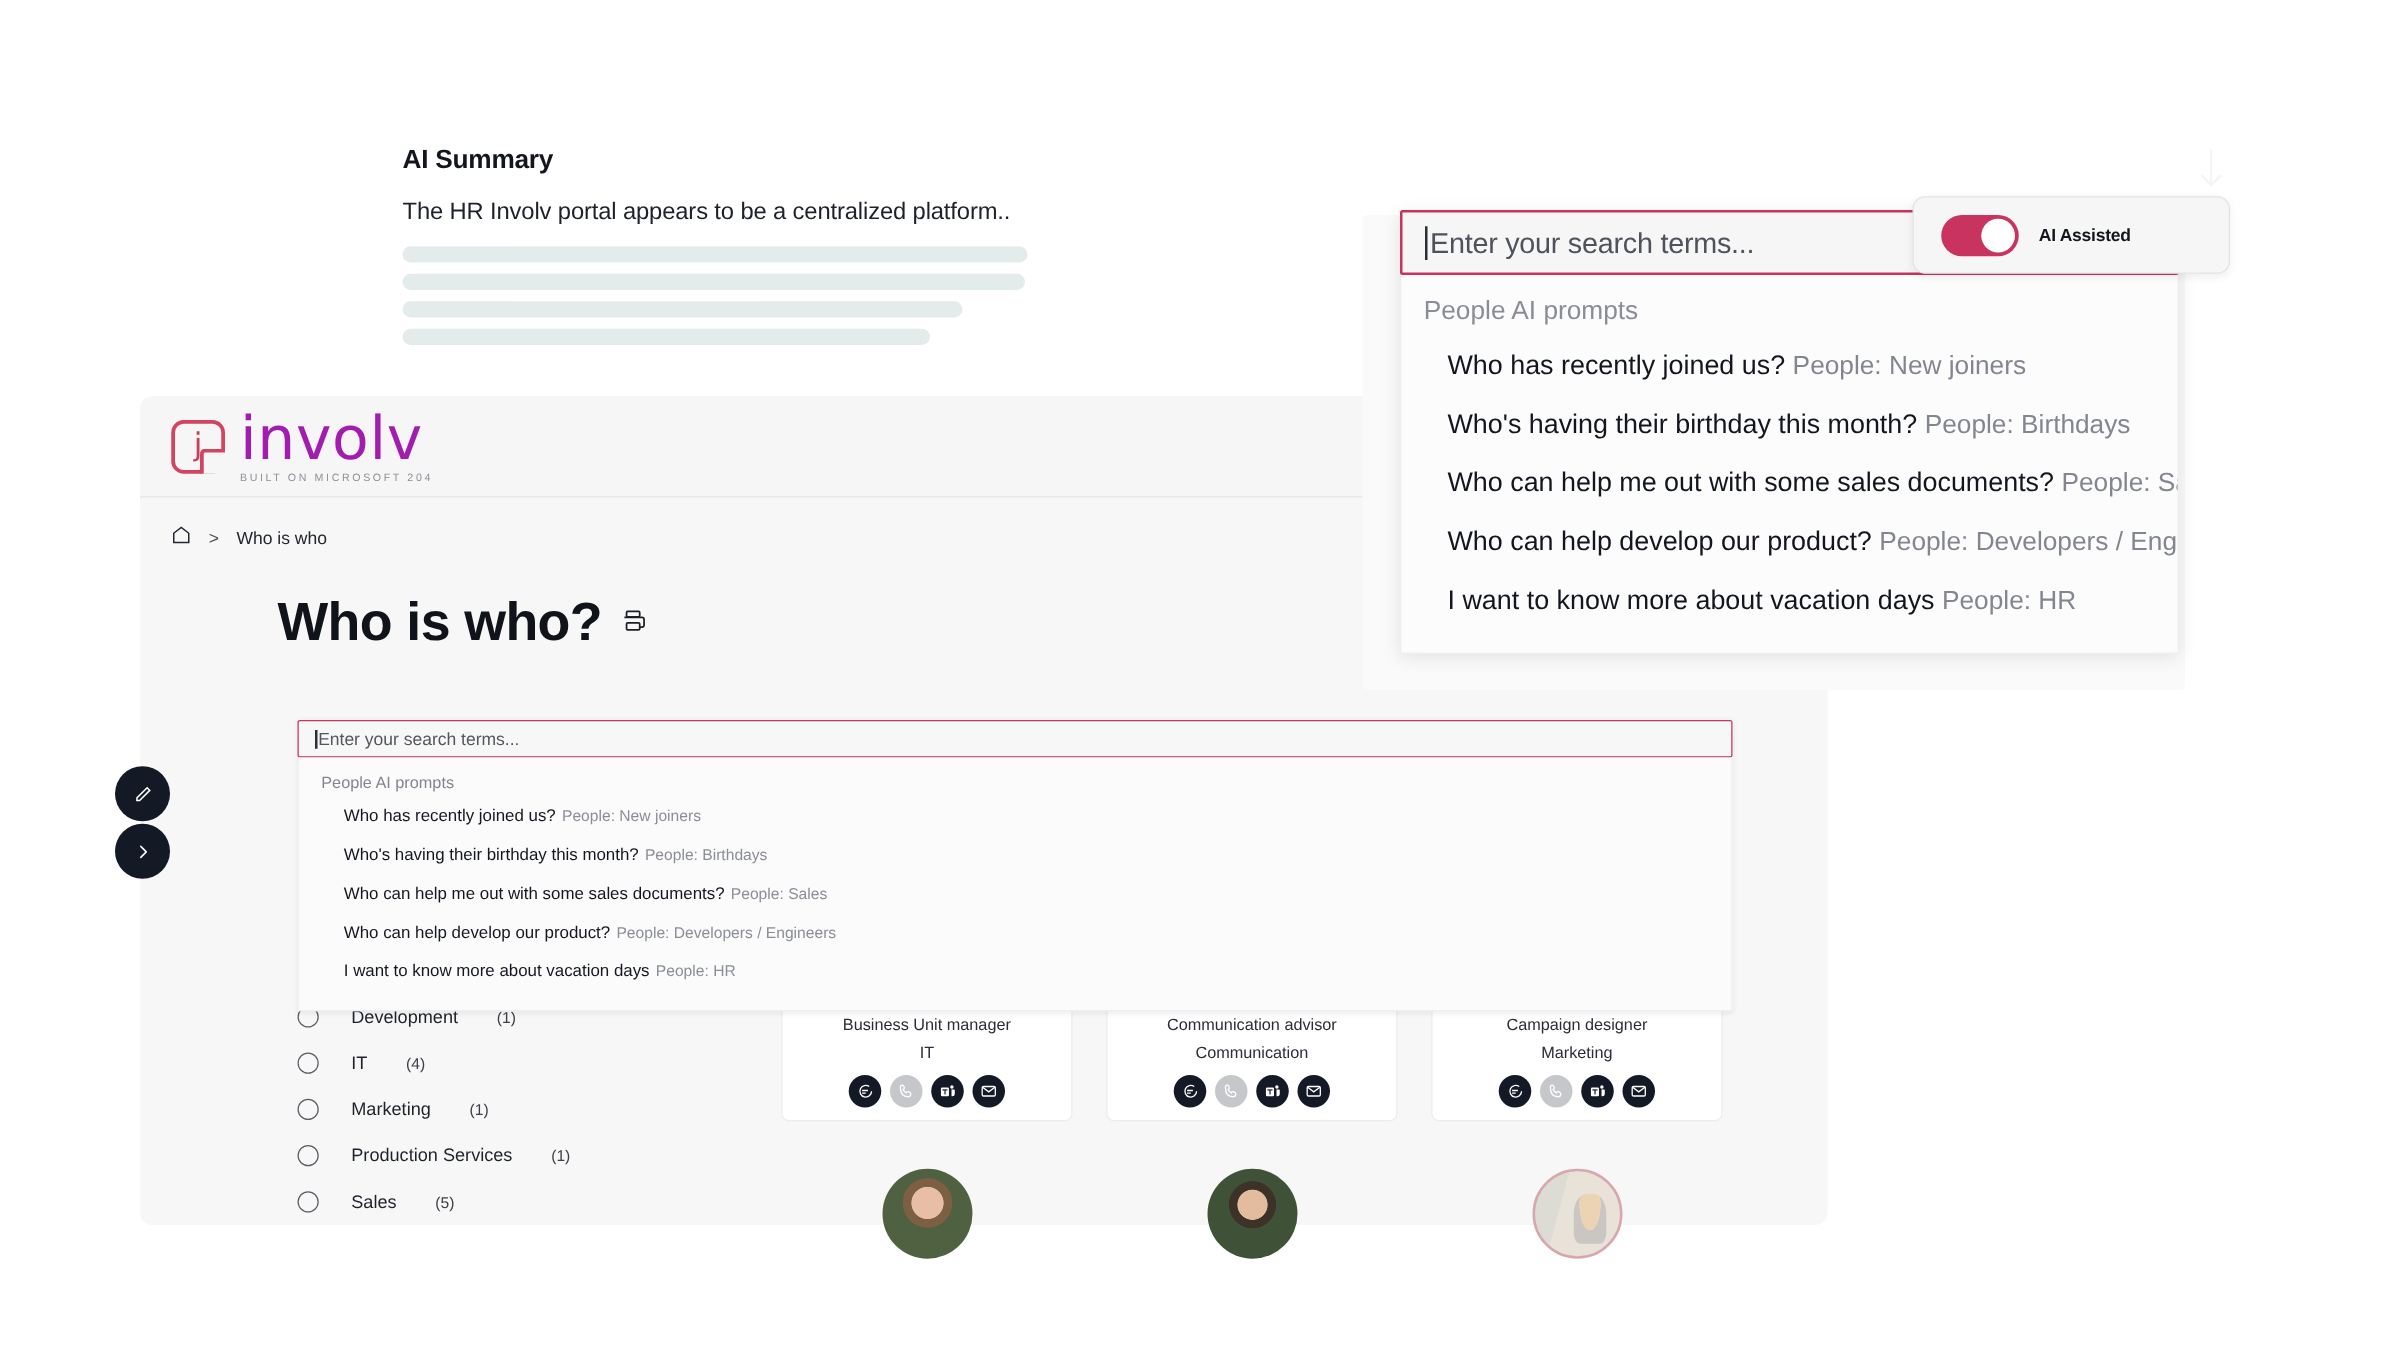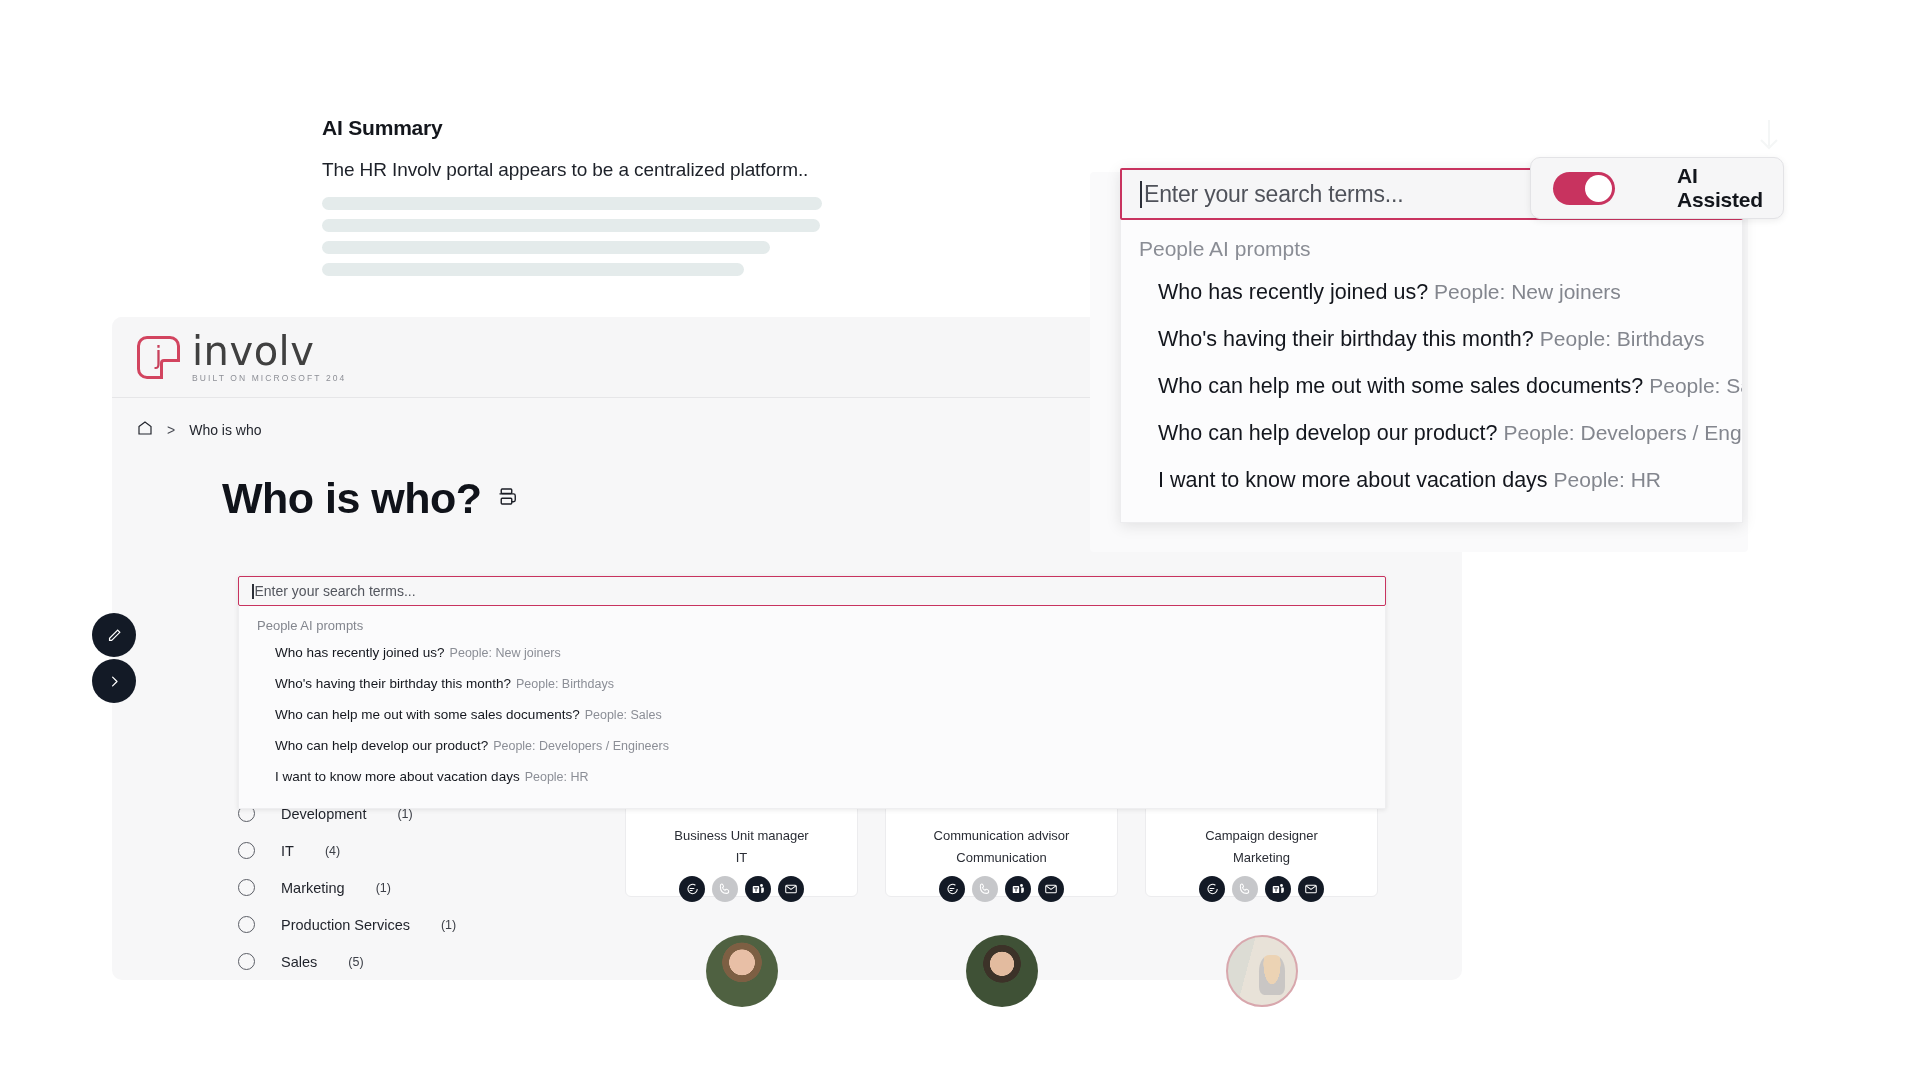--- a/index.html
+++ b/index.html
@@ -46,21 +46,21 @@
     border-top: 3px solid #d2445f; border-left: 3px solid #d2445f;
     border-top-left-radius: 4px;
   }
   .logo-j {
     font-family: "DejaVu Sans", sans-serif; font-size: 25px; color: #c8415c;
     line-height: 1; position: relative; z-index: 2; font-weight: 400;
     margin-top: -3px;
   }
   .logo-text-block { line-height: 1; }
   .logo-word {
-    font-size: 40px; font-weight: 400; color: #404040; letter-spacing: 0.5px;
+    font-size: 48px; font-weight: 400; color: #a21caf; letter-spacing: 0.5px;
     font-family: "DejaVu Sans", sans-serif;
   }
   .logo-sub {
     font-size: 8.5px; color: #8d8f96; letter-spacing: 2.1px; margin-top: 3px;
     font-family: "Liberation Sans", sans-serif;
   }
 
   .breadcrumb {
     display: flex; align-items: center; gap: 14px;
     padding: 22px 0 0 25px; font-size: 14px; color: #23262e;
@@ -86,21 +86,21 @@
 
   
   .cards { position: absolute; left: 625px; top: 770px; display: flex; gap: 27px; }
   .card {
     width: 233px; height: 127px; background: #ffffff;
     border: 1px solid #ececee; border-radius: 6px;
     display: flex; flex-direction: column; align-items: center;
     padding-top: 14px;
   }
   .card-name { font-size: 15.5px; font-weight: 700; color: #13161c; }
-  .card-role { font-size: 13px; color: #2a2d35; margin-top: 25px; }
+  .card-role { font-size: 13px; color: #2a2d35; margin-top: 9px; }
   .card-dept { font-size: 13px; color: #2a2d35; margin-top: 7px; }
   .card-actions { display: flex; gap: 7px; margin-top: 11px; }
   .act {
     width: 26px; height: 26px; border-radius: 50%; background: #131a26;
     display: flex; align-items: center; justify-content: center;
   }
   .act.muted { background: #c6c7ca; }
 
   
   .avatars { position: absolute; left: 625px; top: 935px; display: flex; gap: 27px; }
@@ -179,21 +179,21 @@
     box-shadow: 0 2px 7px rgba(0,0,0,0.07);
   }
   .toggle {
     width: 62px; height: 33px; border-radius: 17px; background: #c8335f;
     position: relative; flex: none;
   }
   .toggle .knob {
     position: absolute; right: 3px; top: 3px;
     width: 27px; height: 27px; border-radius: 50%; background: #ffffff;
   }
-  .ai-pill-label { font-size: 21px; font-weight: 700; color: #13161c; letter-spacing: -0.2px; margin-left: 46px; }
+  .ai-pill-label { font-size: 14px; font-weight: 700; color: #13161c; letter-spacing: -0.2px; }
 
   
   .ghost { position: absolute; left: 1745px; top: 118px; width: 48px; height: 34px; opacity: 0.10; }
 </style>
 </head>
 <body>
 
 <div id="root">
 
   <div class="ai-summary">

